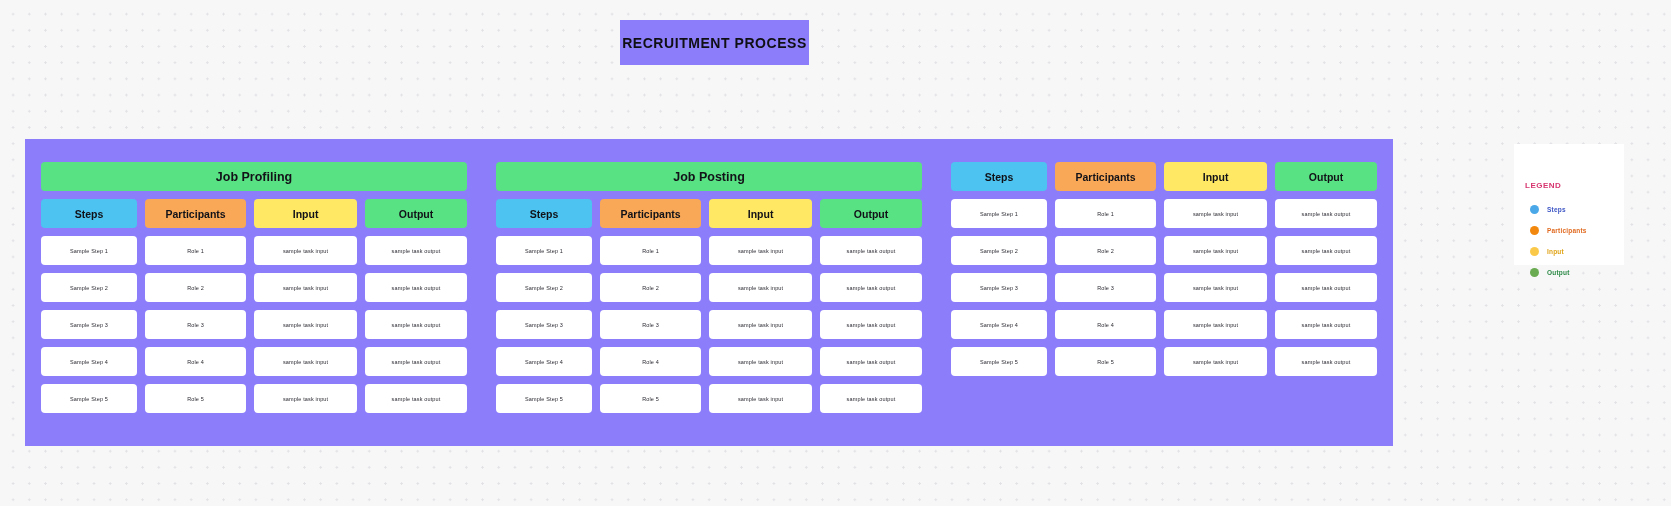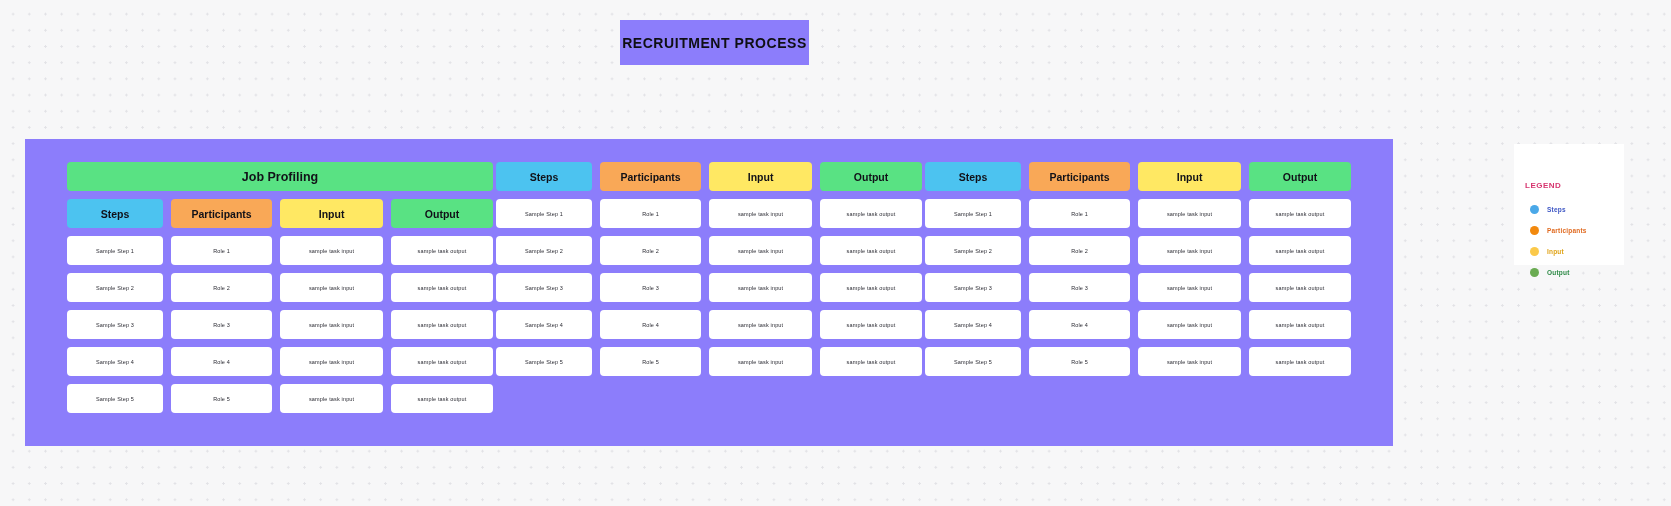--- a/index.html
+++ b/index.html
@@ -45,21 +45,21 @@
     position: absolute;
     left: 25px;
     top: 139px;
     width: 1368px;
     height: 307px;
     background: #8c7dfb;
     display: flex;
     flex-direction: row;
     align-items: flex-start;
     justify-content: space-between;
-    padding: 23px 42px;
+    padding: 23px 16px;
   }
 
   .process-table {
     width: 426px;
     display: flex;
     flex-direction: column;
     gap: 8px;
   }
 
   .table-title {
@@ -200,20 +200,21 @@
         <div class="body-cell col-output">sample task output</div>
       </div>
       <div class="table-row">
         <div class="body-cell col-steps">Sample Step 5</div>
         <div class="body-cell col-participants">Role 5</div>
         <div class="body-cell col-input">sample task input</div>
         <div class="body-cell col-output">sample task output</div>
       </div>
     </div>
     <div class="process-table">
+      <div class="table-title">Job Posting</div>
       <div class="table-row">
         <div class="head-cell col-steps c-steps">Steps</div>
         <div class="head-cell col-participants c-participants">Participants</div>
         <div class="head-cell col-input c-input">Input</div>
         <div class="head-cell col-output c-output">Output</div>
       </div>
       <div class="table-row">
         <div class="body-cell col-steps">Sample Step 1</div>
         <div class="body-cell col-participants">Role 1</div>
         <div class="body-cell col-input">sample task input</div>

